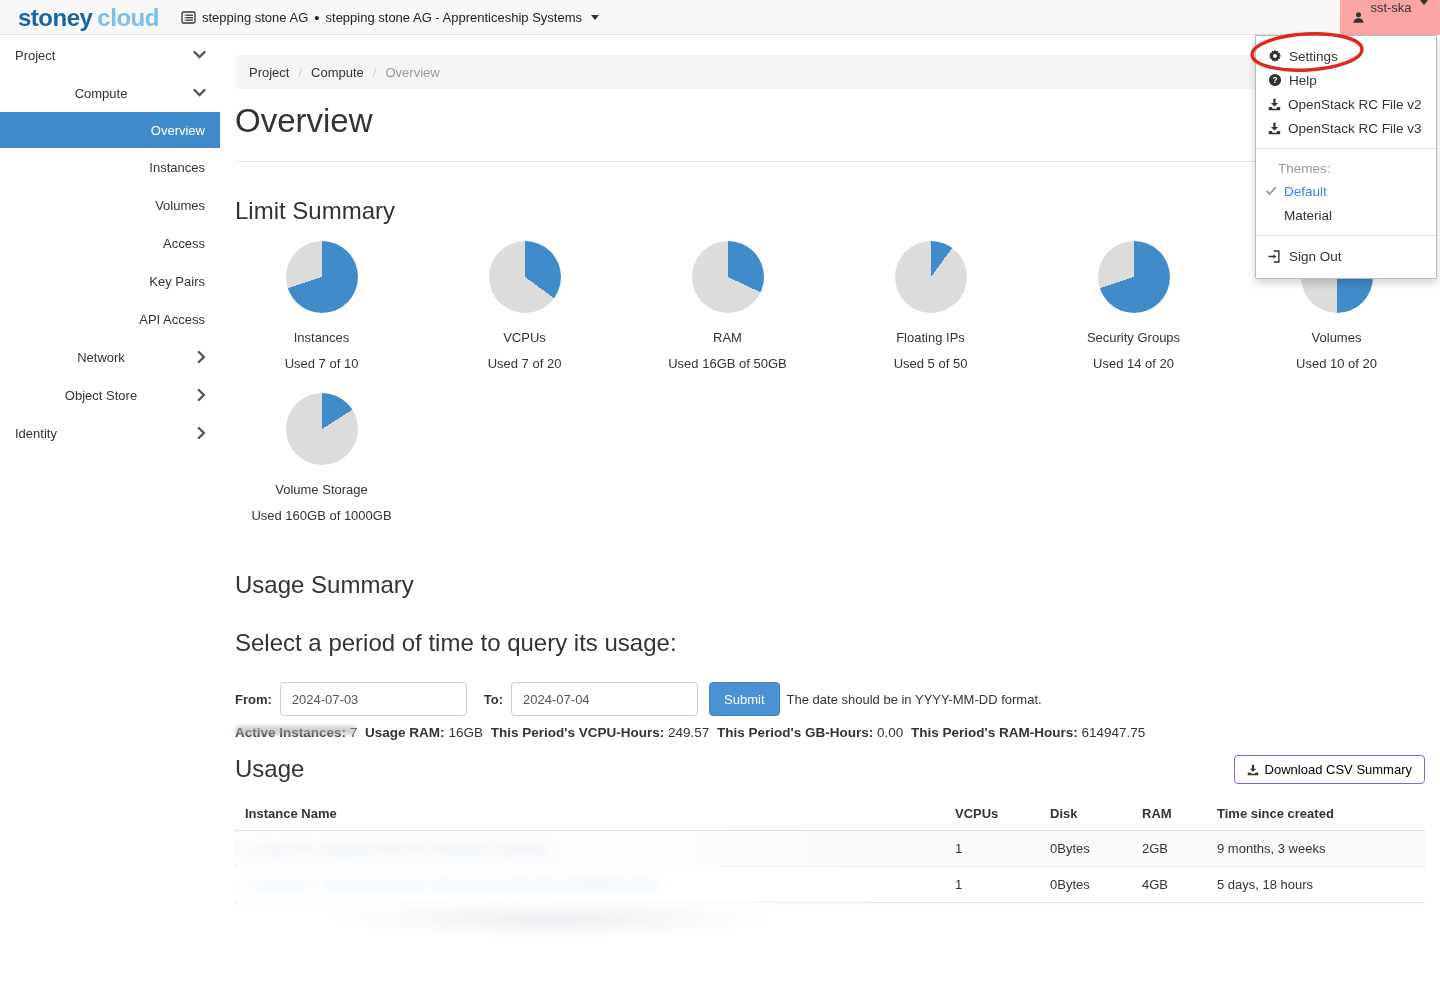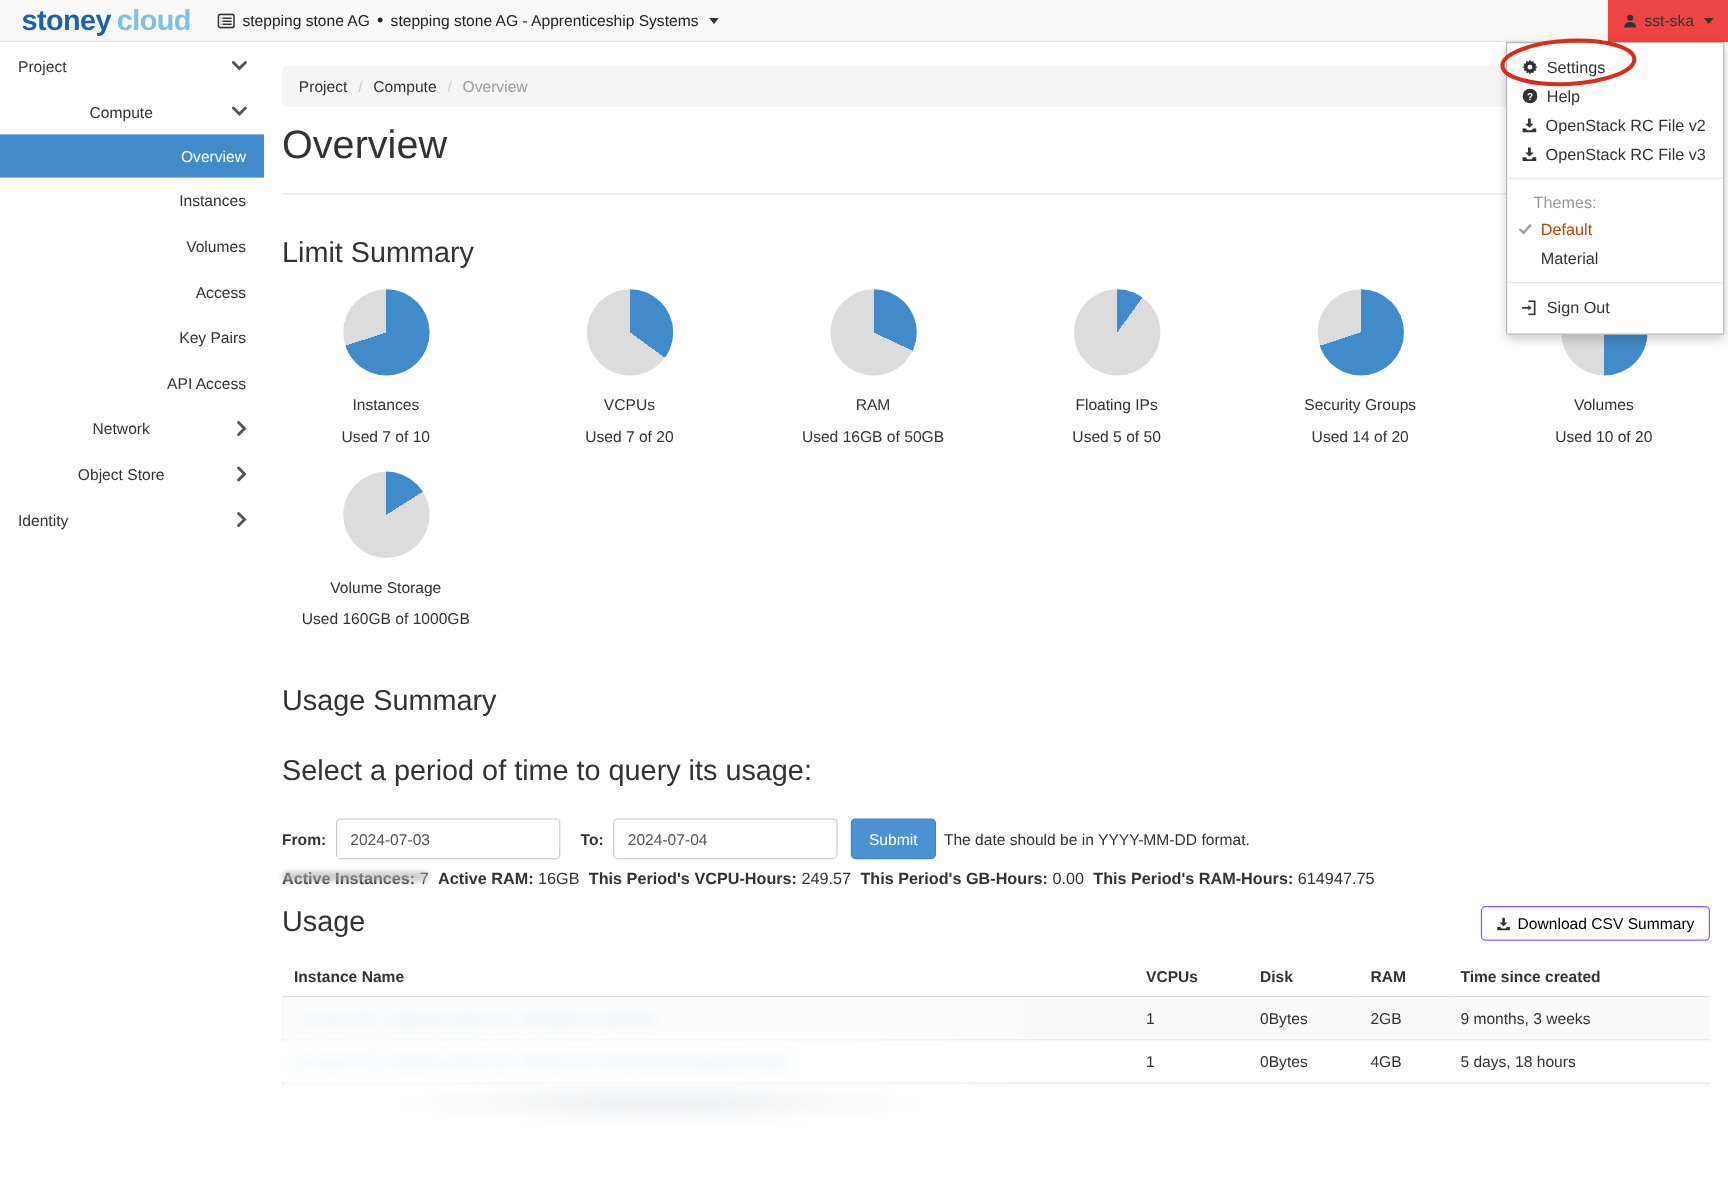--- a/index.html
+++ b/index.html
@@ -10,22 +10,22 @@
   
   .navbar { position:absolute; top:0; left:0; width:1440px; height:35px;
     background:#f8f8f8; border-bottom:1px solid #e2e2e2; z-index:40; }
   .brand { position:absolute; left:18px; top:4px; font-size:24px; font-weight:bold; letter-spacing:-0.5px; }
   .brand .b1 { color:#1a63a4; }
   .brand .b2 { color:#7cc0ea; margin-left:5px; }
   .context { position:absolute; left:181px; top:0; height:35px; display:flex; align-items:center; gap:6px; font-size:13px; color:#222; }
   .context .sep { font-size:15px; line-height:10px; }
   .caret { display:inline-block; width:0; height:0; border-left:4px solid transparent;
     border-right:4px solid transparent; border-top:5px solid #333; margin-left:3px; }
-  .userbtn { position:absolute; right:0; top:0; width:100px; height:35px; background:#ef4444;
-    display:flex; align-items:center; justify-content:center; gap:5px; cursor:pointer; }
+  .userbtn { position:absolute; right:0; top:0; width:100px; height:35px; background:#fca5a5;
+    display:flex; justify-content:center; gap:5px; cursor:pointer; }
   .icon { display:inline-flex; align-items:center; justify-content:center; }
   .icon svg { display:block; }
 
   
   .sidebar { position:absolute; top:36px; left:0; width:220px; bottom:0; background:#fff; z-index:5; }
   .nav-row { position:relative; height:38px; display:flex; align-items:center; font-size:13px; color:#333; cursor:pointer; }
   .nav-row .chev { position:absolute; right:14px; top:50%; transform:translateY(-50%); color:#555; }
   .lvl1 { padding-left:15px; }
   .lvl2 { justify-content:center; }
   .lvl2 span.lbl { margin-right:18px; }
@@ -90,21 +90,21 @@
 
   
   .dropdown { position:absolute; top:35px; right:3px; width:182px; background:#fff;
     border:1px solid #b9b9b9; box-shadow:0 4px 9px rgba(0,0,0,0.18); z-index:50;
     padding:8px 0 10px 0; font-size:13.5px; border-radius:0 0 2px 2px; }
   .dd-item { display:flex; align-items:center; gap:7px; padding:3px 10px 3px 12px; height:24px; color:#333; cursor:pointer; }
   .dd-divider { border-top:1px solid #e5e5e5; margin:8px 0; }
   .dd-themes-label { padding:2px 10px 2px 22px; color:#999; height:22px; display:flex; align-items:center;text-align:right; }
   .dd-theme { position:relative; padding:3px 10px 3px 28px; height:24px; display:flex; align-items:center; cursor:pointer; }
   .dd-theme .check { position:absolute; left:9px; top:6px; color:#9d9d9d; }
-  .dd-theme.disabled { color:#c2410c; cursor:default; }
+  .dd-theme.disabled { color:#3b82f6; cursor:default; }
 
   .annotation-ellipse { position:absolute; left:1248px; top:31px; z-index:60; pointer-events:none; }
 </style>
 </head>
 <body>
 
 <div class="navbar">
   <div class="brand">
     <span class="b1">stoney</span><span class="b2">cloud</span>
   </div>
@@ -261,21 +261,21 @@
     <label>From:</label>
     <input type="text" value="2024-07-03" style="">
     <label class="to-label">To:</label>
     <input type="text" value="2024-07-04" style="">
     <button class="submit-btn">Submit</button>
     <span class="date-hint">The date should be in YYYY-MM-DD format.</span>
   </div>
 
   <div class="stats-line">
     <span class="seg"><b>Active Instances:</b> <span>7</span></span>
-    <span class="seg"><b>Active RAM:</b> <span>16GB</span></span>
+    <span class="seg"><b>Usage RAM:</b> <span>16GB</span></span>
     <span class="seg"><b>This Period's VCPU-Hours:</b> <span>249.57</span></span>
     <span class="seg"><b>This Period's GB-Hours:</b> <span>0.00</span></span>
     <span class="seg"><b>This Period's RAM-Hours:</b> <span>614947.75</span></span>
     <span class="stats-smudge"></span>
   </div>
 
   <div class="usage-head">
     <h2 class="section">Usage</h2>
     <button class="csv-btn">
       <span class="icon">

